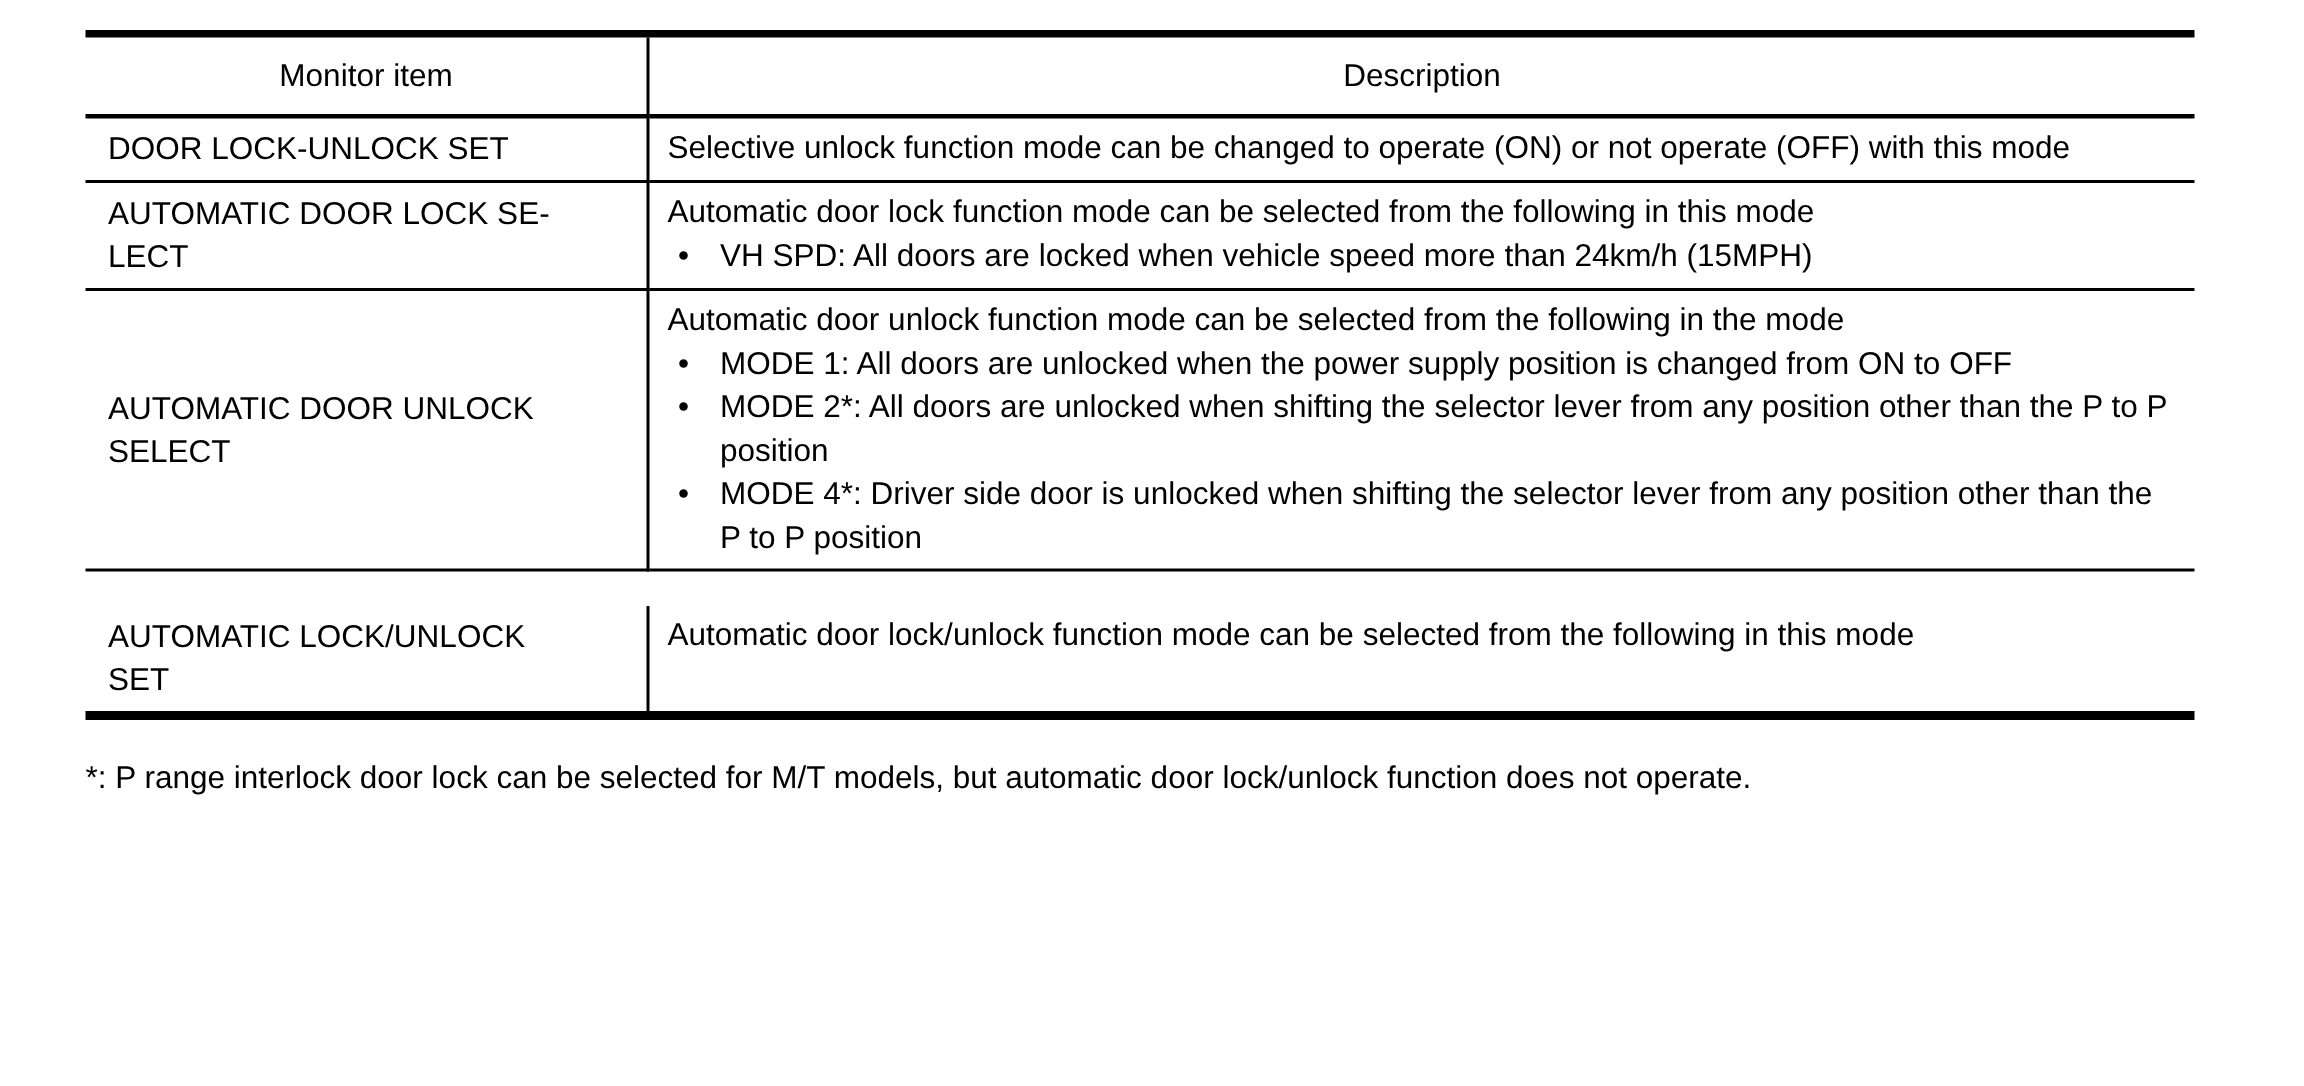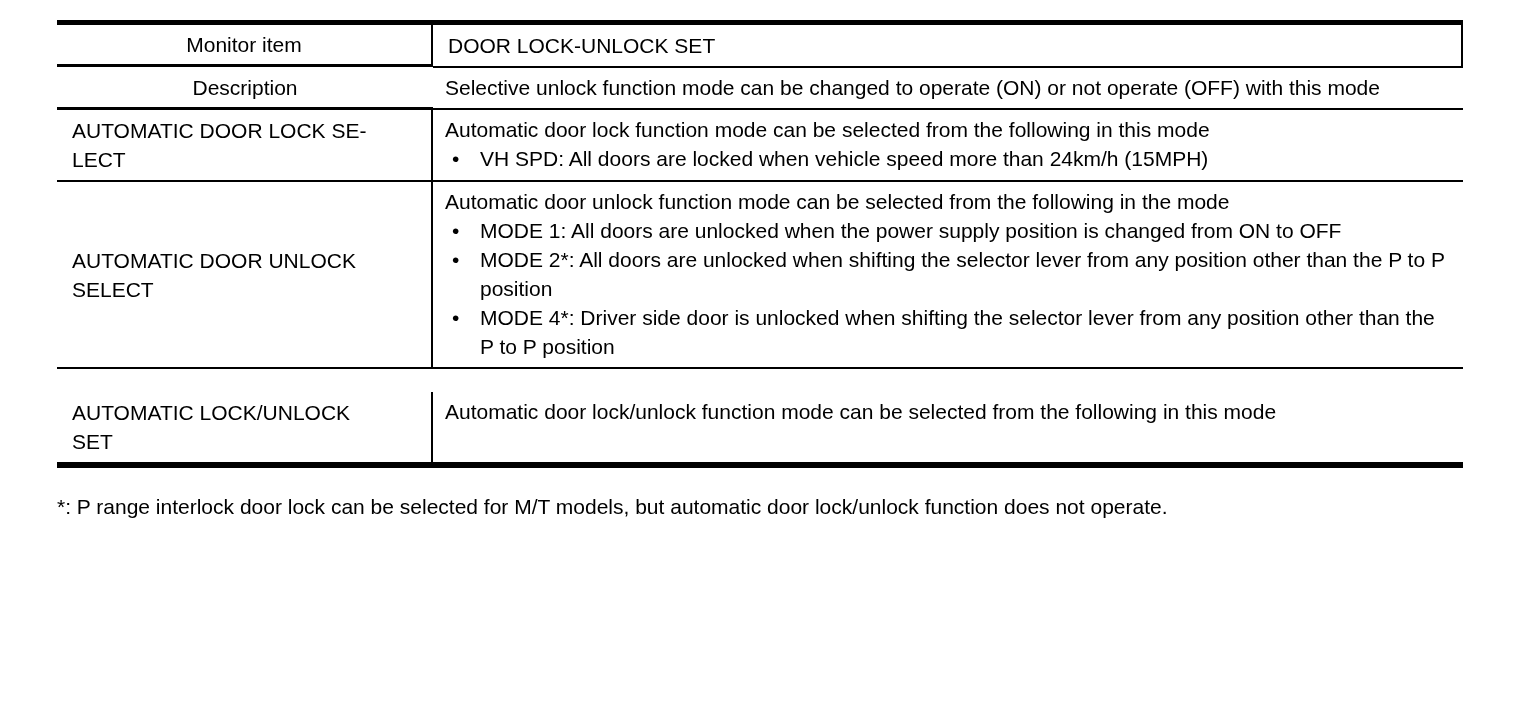--- a/index.html
+++ b/index.html
@@ -31,21 +31,21 @@
   }
   .cell {
     border-bottom: 2px solid #000;
     box-sizing: border-box;
   }
   .head-cell {
     border-bottom: 3px solid #000;
     display: flex;
     align-items: center;
     justify-content: center;
-    height: 42px;
+    height: 54px;
   }
   .col-divider {
     border-right: 2px solid #000;
   }
   .item-cell {
     display: flex;
     align-items: center;
     padding: 6px 10px 6px 15px;
     white-space: pre-line;
   }
@@ -78,25 +78,25 @@
   }
 </style>
 </head>
 <body>
 
 <div class="page">
   <div class="doc-table">
     <div class="cell head-cell col-divider">
       <span>Monitor item</span>
     </div>
-    <div class="cell item-cell col-divider"><span>DOOR LOCK-UNLOCK SET</span></div>
-
-  <div class="cell head-cell">
+    <div class="cell head-cell">
       <span>Description</span>
     </div>
+
+  <div class="cell item-cell col-divider"><span>DOOR LOCK-UNLOCK SET</span></div>
       <div class="cell desc-cell">
         <p class="intro">Selective unlock function mode can be changed to operate (ON) or not operate (OFF) with this mode</p>
       </div>
       <div class="cell item-cell col-divider"><span>AUTOMATIC DOOR LOCK SE-
 LECT</span></div>
       <div class="cell desc-cell">
         <p class="intro">Automatic door lock function mode can be selected from the following in this mode</p>
         <ul class="bullets">
           <li>VH SPD: All doors are locked when vehicle speed more than 24km/h (15MPH)</li>
         </ul>

